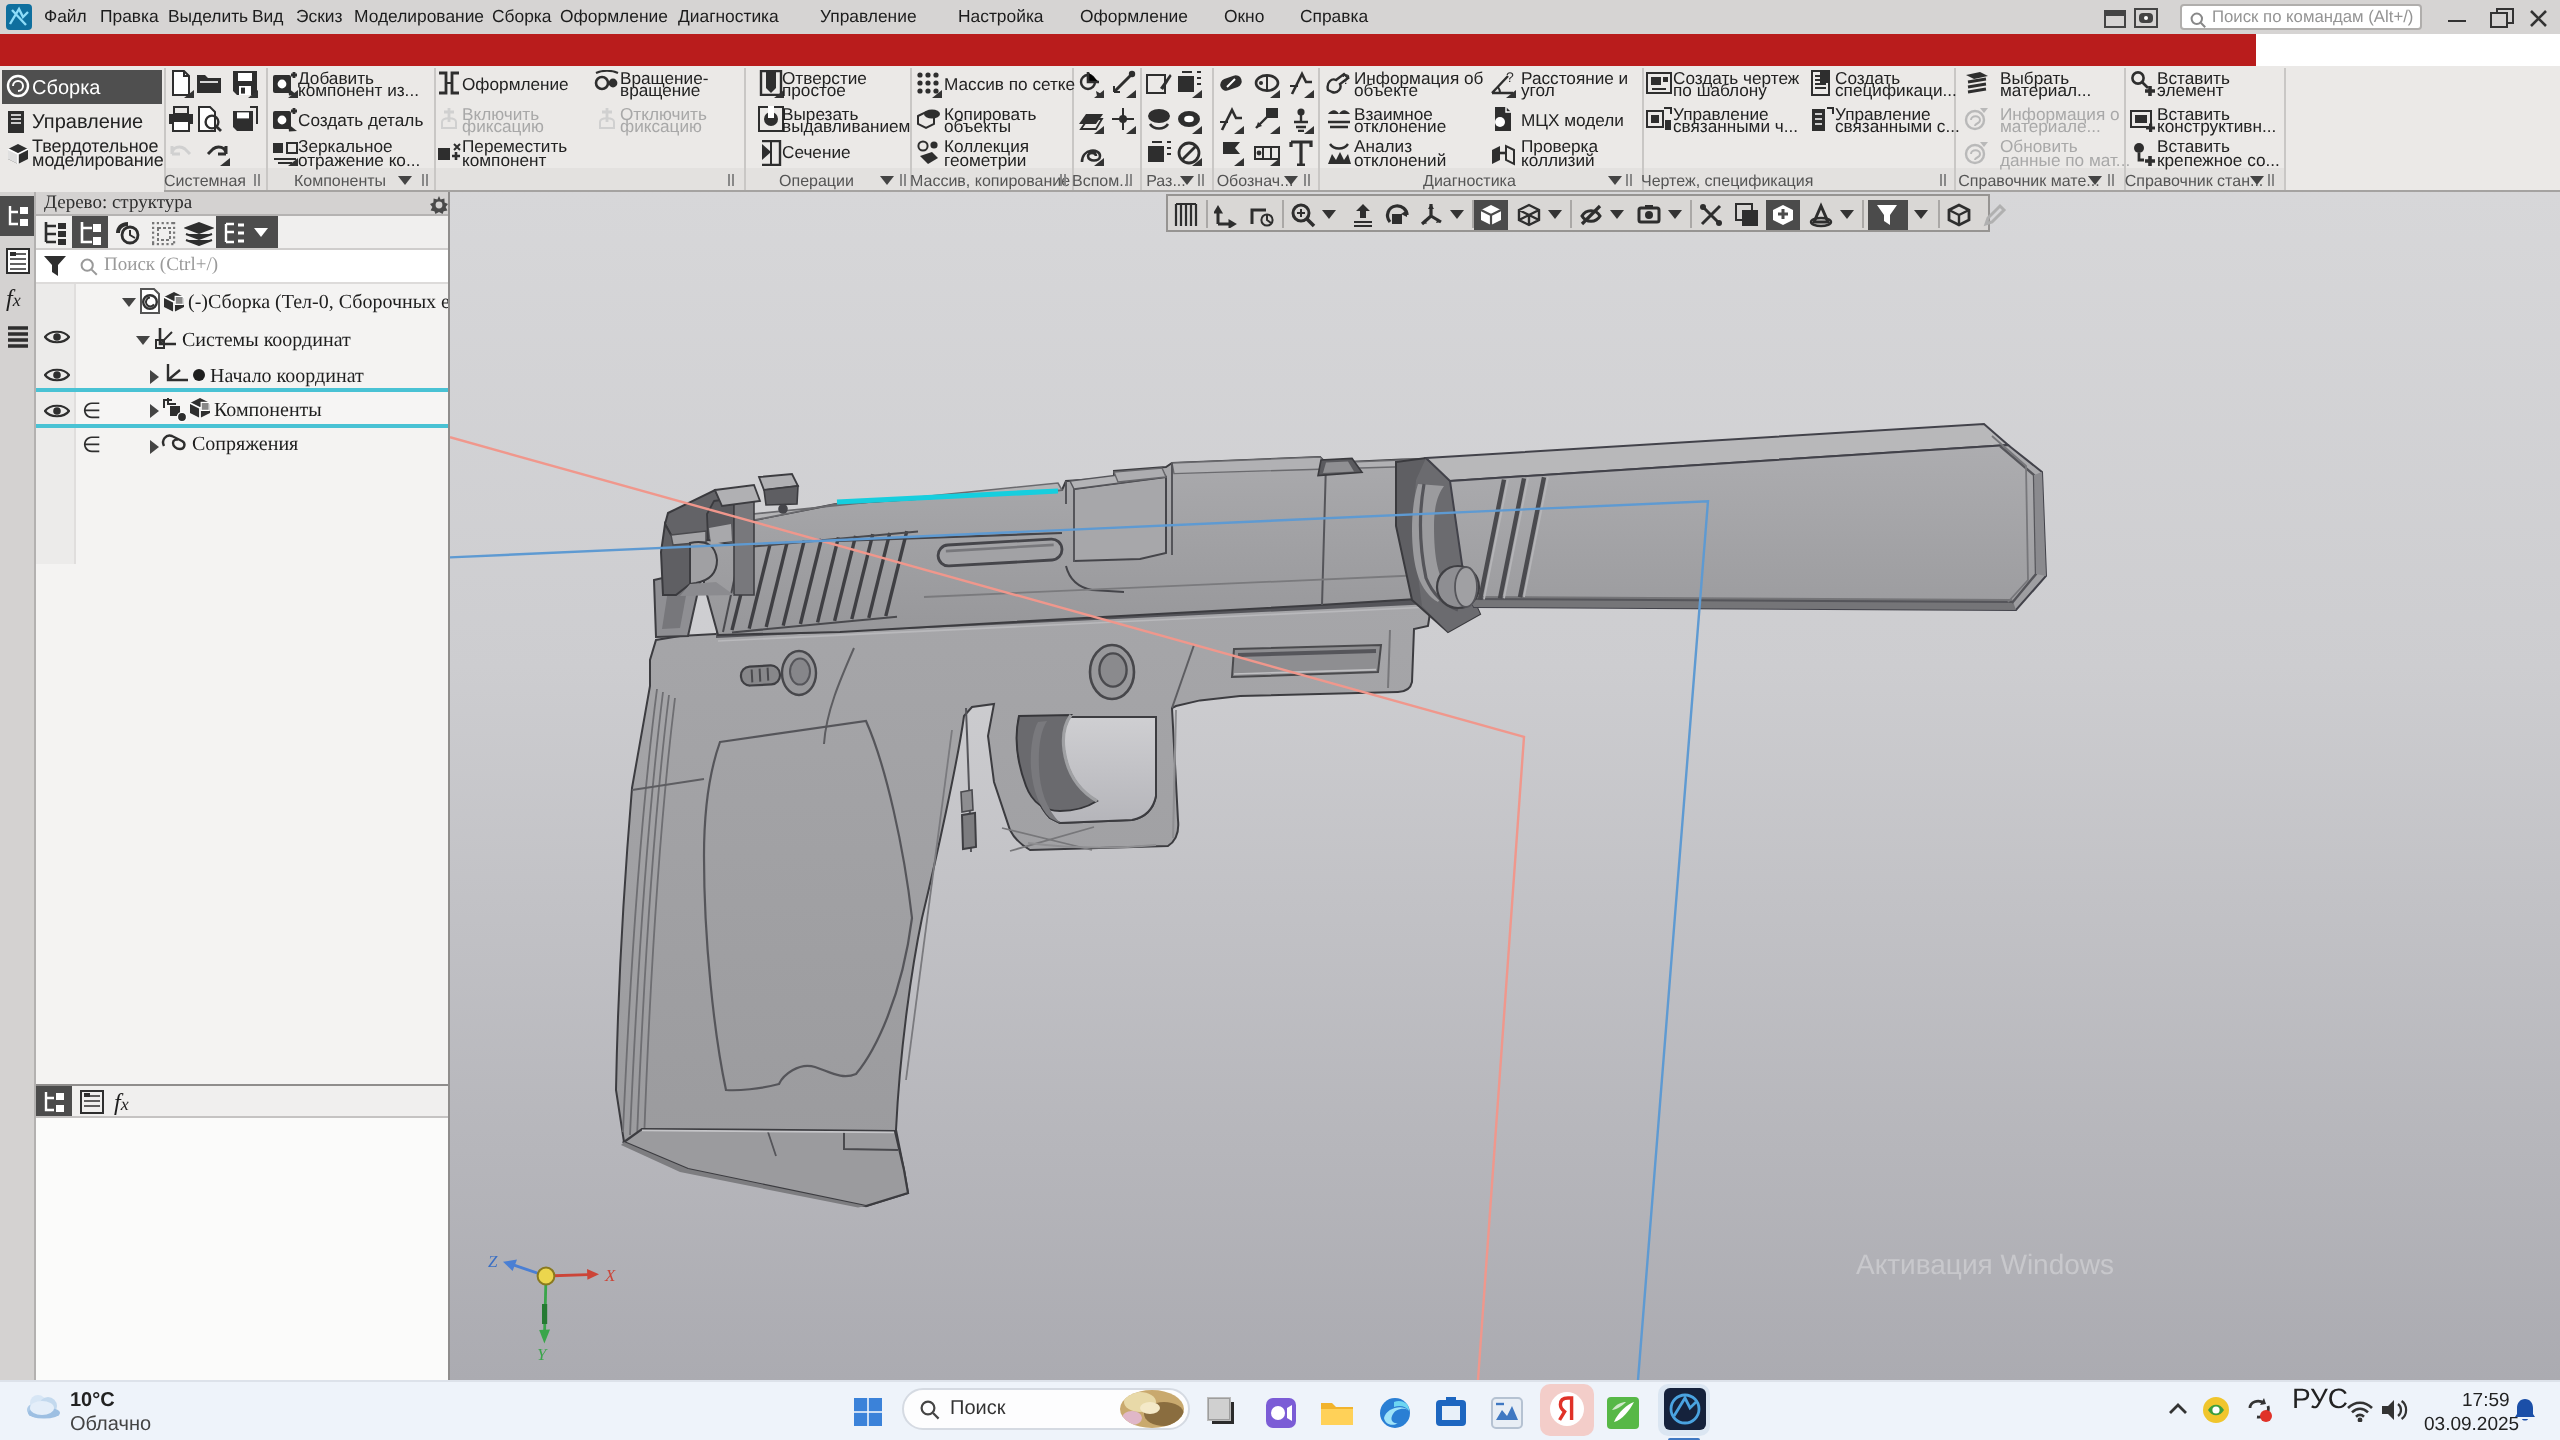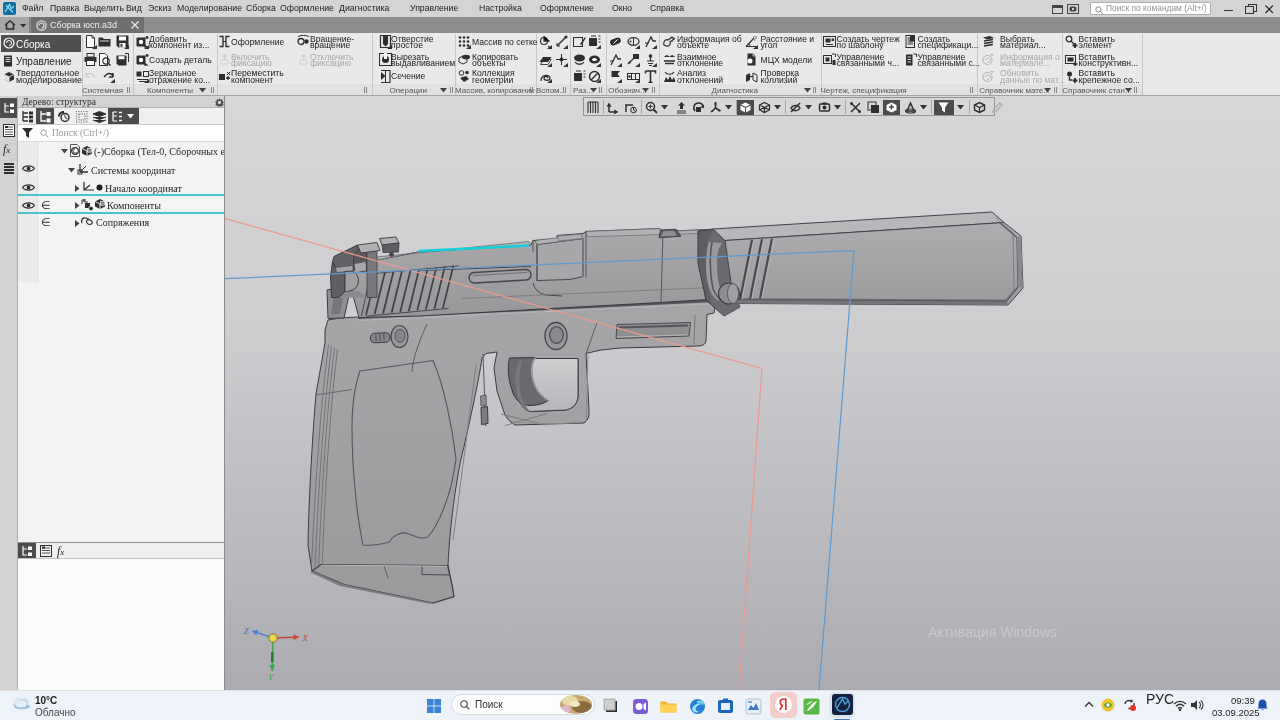--- a/index.html
+++ b/index.html
@@ -60,40 +60,20 @@
         </svg>
 <span style="margin-left:15px">Поиск по командам (Alt+/)</span></div>
 <div class="abs" style="left:1224px;top:9.5px;width:9px;height:1.5px;background:#333"></div>
 <svg class="abs" style="left:1245px;top:4px" width="12" height="10">
         <rect x="3.5" y="0.5" width="8" height="7" fill="none" stroke="#333"></rect>
         <rect x="0.5" y="2.5" width="8" height="7" fill="#d6d4d3" stroke="#333"></rect>
       </svg>
 <svg class="abs" style="left:1265px;top:4.5px" width="9" height="9">
         <path d="M0.5 0.5 L8 8 M8 0.5 L0.5 8" stroke="#333" stroke-width="1.3"></path>
       </svg>
-</div>
-<div id="tabbar">
-<div id="hometab">
-<svg class="abs" style="left:4px;top:3px" width="12" height="10">
-          <path d="M1 5 L6 1 L11 5 M2.5 4.5 L2.5 9 L9.5 9 L9.5 4.5" stroke="#2e2e2e" stroke-width="1.6" fill="none"></path>
-        </svg>
-<svg class="abs" style="left:20px;top:6.5px" width="7" height="4">
-          <path d="M0 0 L6.5 0 L3.2 3.5 Z" fill="#2e2e2e"></path>
-        </svg>
-</div>
-<div id="activetab">
-<svg class="abs" style="left:5px;top:2.5px" width="11" height="11">
-          <circle cx="5.5" cy="5.5" r="4.6" fill="none" stroke="#dcdcdc" stroke-width="1.3"></circle>
-          <path d="M3 5.5 A2.5 2.5 0 1 1 5.5 8" stroke="#dcdcdc" fill="none" stroke-width="1.2"></path>
-        </svg>
-<span class="abs" style="left:19px;top:3px">Сборка юсп.a3d</span>
-<svg class="abs" style="left:100px;top:4px" width="8" height="8">
-          <path d="M0.5 0.5 L7.5 7.5 M7.5 0.5 L0.5 7.5" stroke="#e8e8e8" stroke-width="1.3"></path>
-        </svg>
-</div>
 </div>
 <div id="ribbon">
       <div class="abs" style="left:82px;top:1px;width:1px;height:61px;background:#c9c7c5"></div>
       <div class="abs" style="left:133px;top:1px;width:1px;height:61px;background:#c9c7c5"></div>
       <div class="abs" style="left:217px;top:1px;width:1px;height:61px;background:#c9c7c5"></div>
       <div class="abs" style="left:371.5px;top:1px;width:1px;height:61px;background:#c9c7c5"></div>
       <div class="abs" style="left:455px;top:1px;width:1px;height:61px;background:#c9c7c5"></div>
       <div class="abs" style="left:536px;top:1px;width:1px;height:61px;background:#c9c7c5"></div>
       <div class="abs" style="left:570px;top:1px;width:1px;height:61px;background:#c9c7c5"></div>
       <div class="abs" style="left:606px;top:1px;width:1px;height:61px;background:#c9c7c5"></div>
@@ -1079,19 +1059,19 @@
       </svg>
       <div class="abs" style="left:1146px;top:0;font-size:14px;color:#222">РУС</div>
       <svg class="abs" style="left:1173px;top:9px" width="14" height="11" viewBox="0 0 14 11">
         <path d="M1 4 C4.5 0.5 9.5 0.5 13 4 M3 6.2 C5.5 3.8 8.5 3.8 11 6.2 M5 8.4 C6.3 7.2 7.7 7.2 9 8.4" stroke="#333" stroke-width="1.3" fill="none"></path>
         <circle cx="7" cy="10" r="1.2" fill="#333"></circle>
       </svg>
       <svg class="abs" style="left:1190px;top:8px" width="14" height="12" viewBox="0 0 14 12">
         <path d="M1 4 L4 4 L7 1 L7 11 L4 8 L1 8 Z" fill="#333"></path>
         <path d="M9 3 C11 4.5 11 7.5 9 9 M10.8 1.5 C13.8 3.5 13.8 8.5 10.8 10.5" stroke="#333" fill="none" stroke-width="1.1"></path>
       </svg>
-      <div class="abs" style="left:1231px;top:4px;font-size:9.5px;color:#222">09:39</div>
+      <div class="abs" style="left:1231px;top:4px;font-size:9.5px;color:#222">17:59</div>
       <div class="abs" style="left:1212px;top:15.5px;font-size:9.5px;color:#222">03.09.2025</div>
       <svg class="abs" style="left:1257px;top:8px" width="11" height="12" viewBox="0 0 11 12">
         <path d="M5.5 0.5 C8 0.5 9.5 2.5 9.5 5 L9.5 8 L10.5 9.5 L0.5 9.5 L1.5 8 L1.5 5 C1.5 2.5 3 0.5 5.5 0.5 Z" fill="#1b4fa8"></path>
         <path d="M4 10.5 C4.3 11.5 6.7 11.5 7 10.5 Z" fill="#1b4fa8"></path>
       </svg>
     </div>
 </div>
 </body></html>

